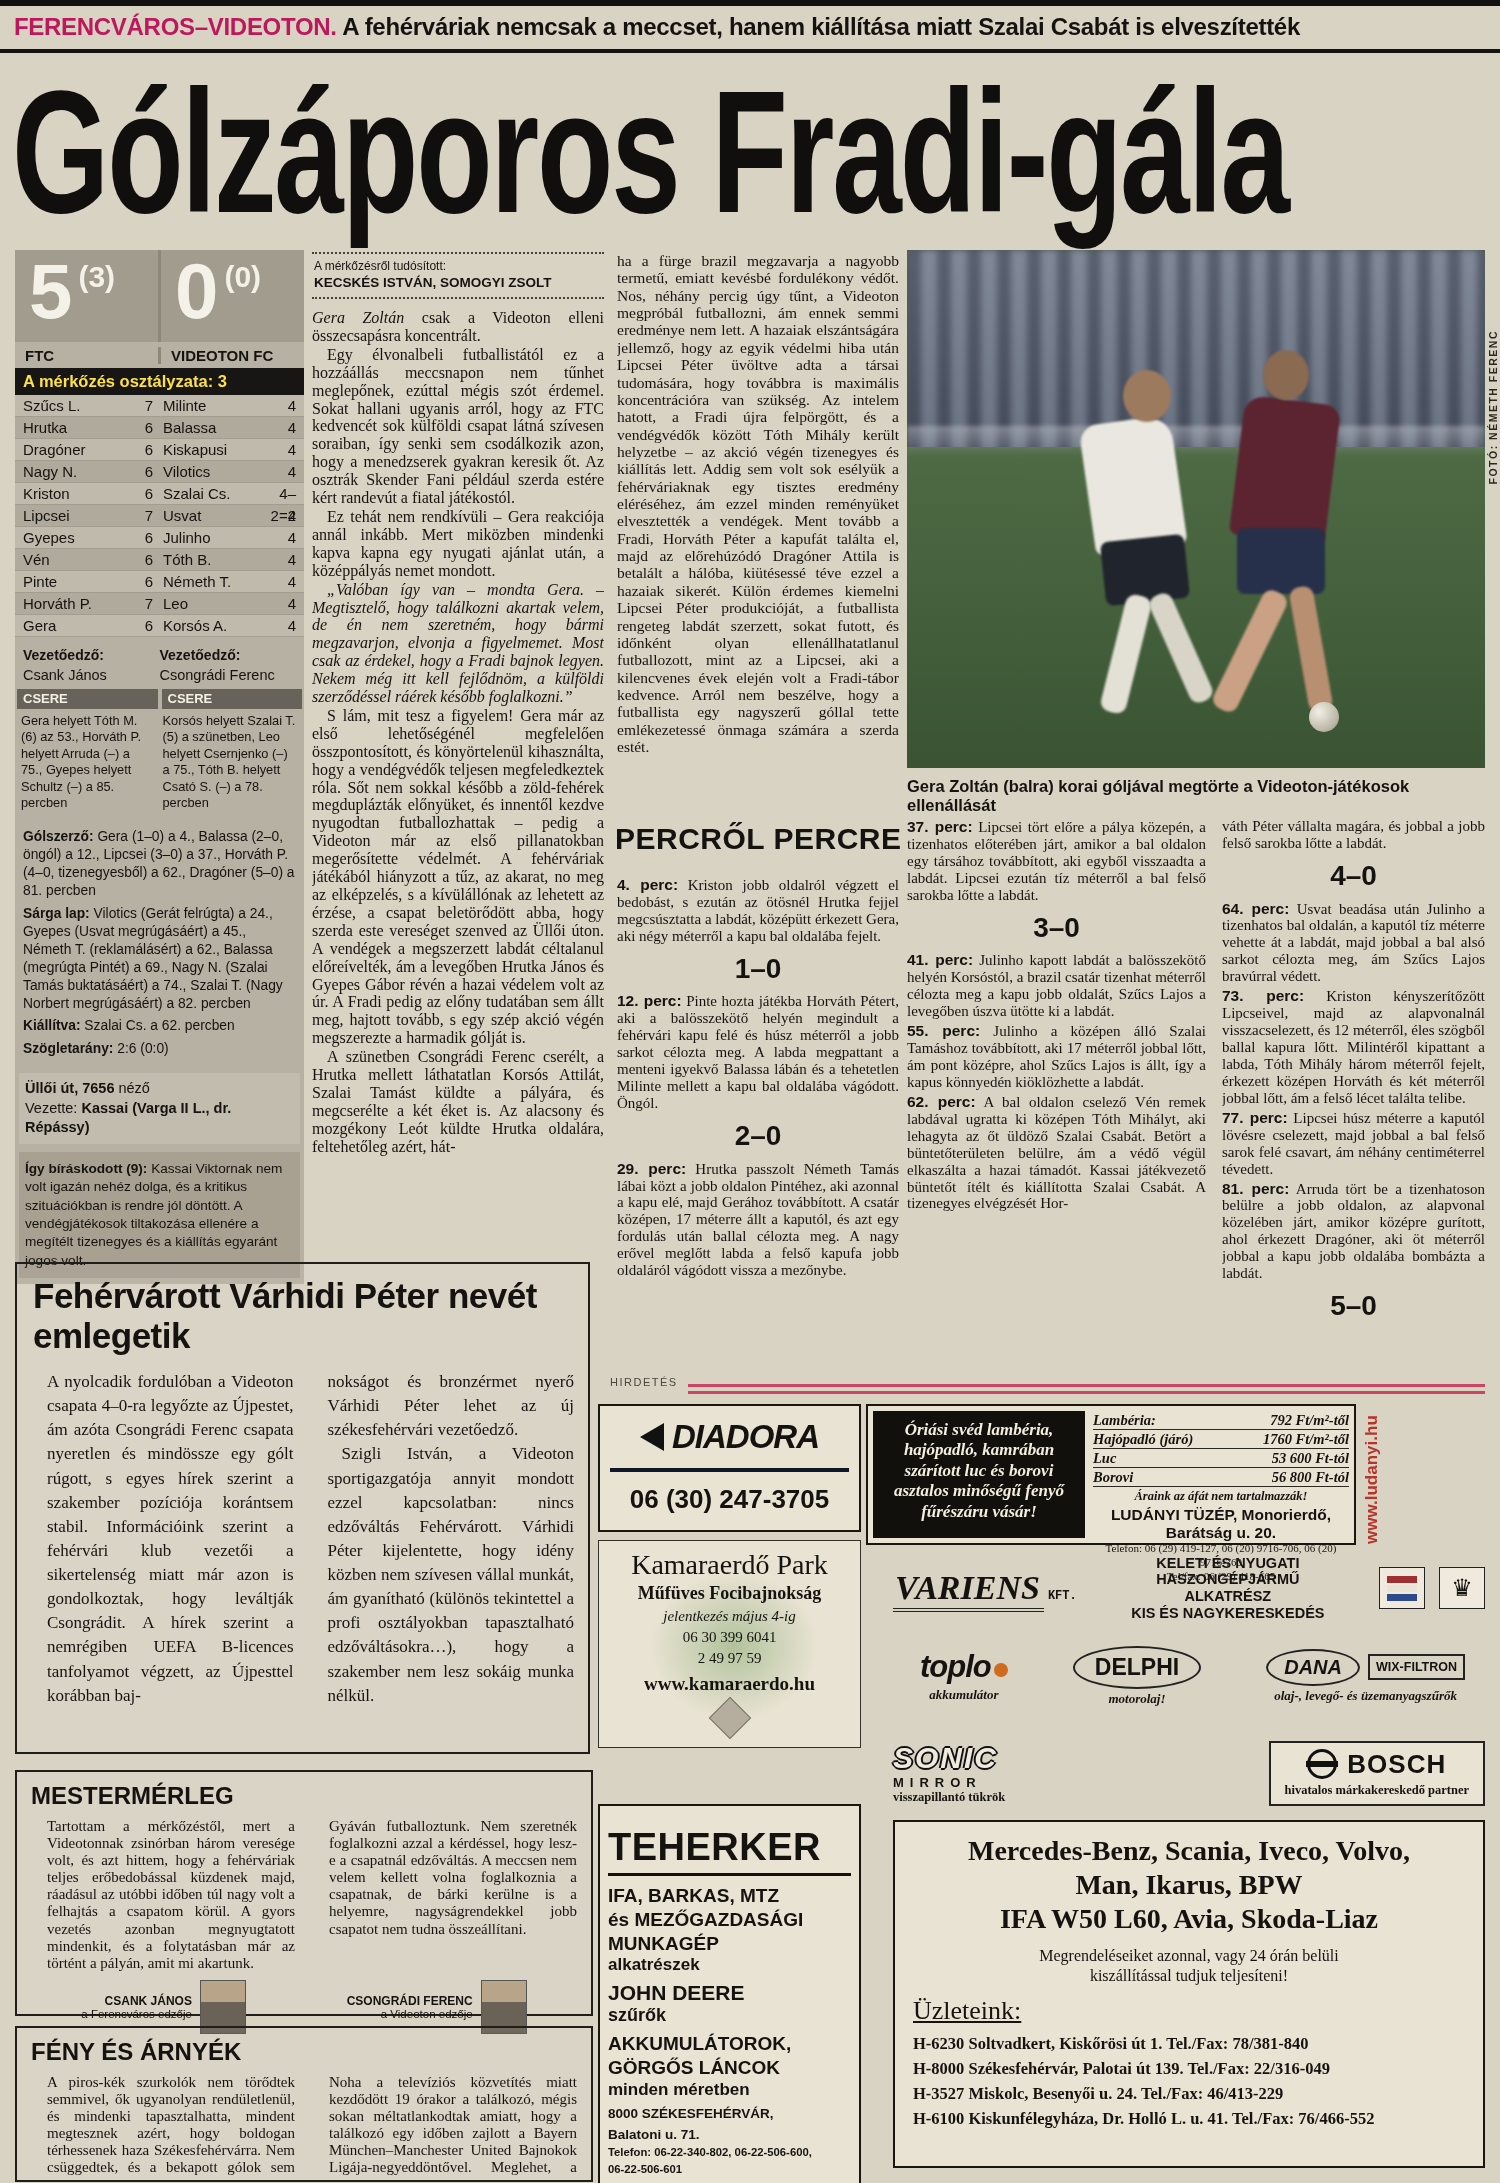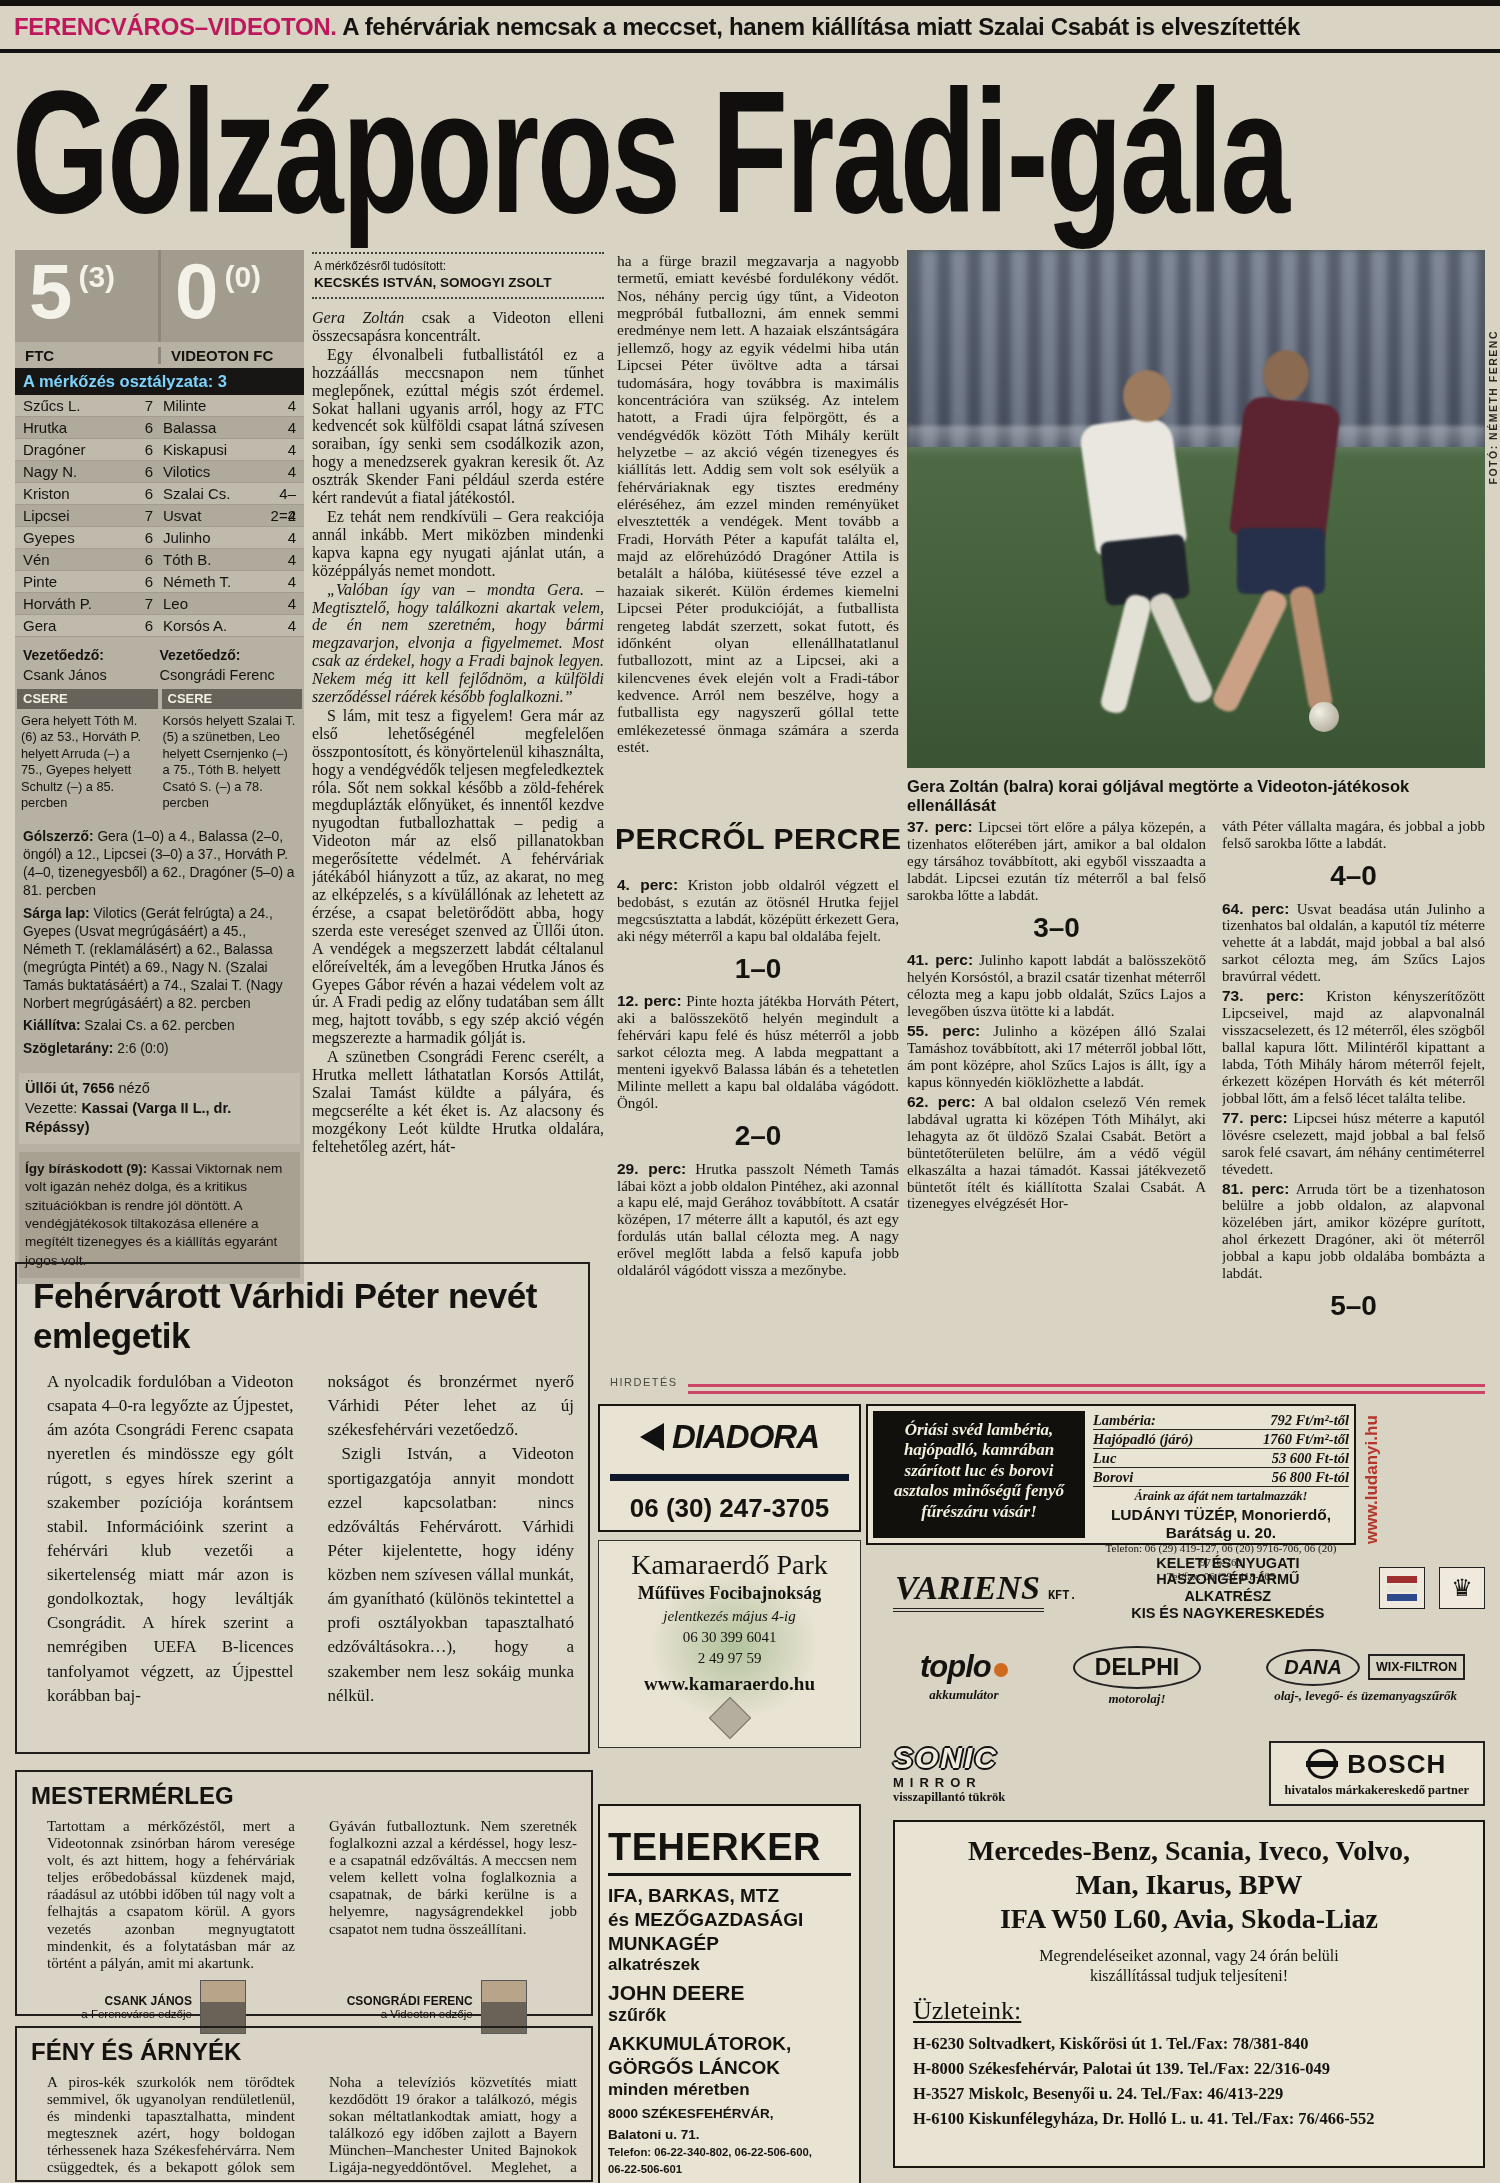--- a/index.html
+++ b/index.html
@@ -23,21 +23,21 @@
               font-family:"Liberation Sans",sans-serif; padding-bottom:6px; }
   .scorebanner { display:flex; height:92px; background:#a29c8e; }
   .scorehalf { flex:1; display:flex; align-items:flex-start; justify-content:flex-start;
                padding:4px 0 0 14px; color:#f4f1e8; }
   .scorehalf.away { border-left:3px solid #8e887b; }
   .bigscore { font-size:78px; font-weight:900; line-height:0.95; }
   .halfscore { font-size:30px; font-weight:900; margin:6px 0 0 6px; }
   .teamsrow { display:flex; height:26px; align-items:center; font-weight:800; font-size:15px; }
   .teamsrow span { flex:1; padding-left:10px; }
   .teamsrow span:last-child { border-left:3px solid #8e887b; }
-  .classbar { height:27px; background:#171615; color:#7dd3fc; font-weight:800;
+  .classbar { height:27px; background:#171615; color:#fde047; font-weight:800;
               font-size:16.5px; line-height:27px; padding-left:8px; }
   .prow { display:flex; height:22px; line-height:22px; font-size:15px;
           border-bottom:1px solid #a39d8f; padding:0 8px; }
   .prow:nth-child(odd){ background:#c0baac; }
   .prow:nth-child(even){ background:#b0aa9c; }
   .pn { width:106px; overflow:hidden; white-space:nowrap; }
   .pr1 { width:24px; text-align:right; margin-right:10px; }
   .pn2 { width:96px; }
   .pr2 { flex:1; text-align:right; }
   .coachrow { display:flex; padding:10px 8px 6px 8px; font-size:14.5px; }
@@ -139,21 +139,21 @@
 
   
   .hird { left:610px; top:1376px; font-family:"Liberation Sans",sans-serif; font-size:11px;
           letter-spacing:1.5px; color:#4a463e; }
   .pinkrule { left:688px; top:1384px; width:797px; height:10px;
               border-top:3px solid #cc4466; border-bottom:3px solid #cc4466; }
   .adbox { border:2.5px solid #18160f; background:#e9e3d3; }
   .diadora { left:598px; top:1404px; width:263px; height:128px; padding:12px 10px;
              text-align:center; font-family:"Liberation Sans",sans-serif; }
   .diarow { display:flex; align-items:center; justify-content:center; gap:8px;
-            border-bottom:7px solid #0f172a; padding-bottom:18px; }
+            border-bottom:4px solid #0f172a; padding-bottom:12px; }
   .diamark { width:0; height:0; border-top:14px solid transparent; border-bottom:14px solid transparent;
              border-right:24px solid #111; }
   .diatext { font-size:33px; font-weight:900; font-style:italic; letter-spacing:-1px; }
   .diaphone { font-size:26px; font-weight:800; margin-top:12px; }
   .kamara { left:598px; top:1540px; width:263px; height:208px; border:1.5px solid #33302a;
             background:#e9e3d3; text-align:center; padding-top:8px; position:absolute; overflow:hidden; }
   .kamblob { position:absolute; left:50px; top:30px; width:170px; height:150px; border-radius:50%;
              background:radial-gradient(rgba(86,140,66,.38), rgba(86,140,66,0) 70%); }
   .kam1 { font-size:28px; margin-bottom:2px; position:relative; }
   .kam2 { font-size:18px; font-weight:700; position:relative; }

